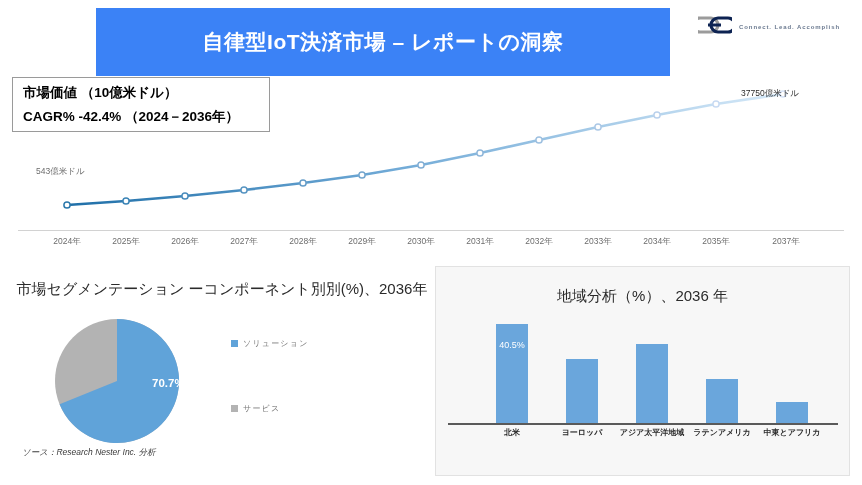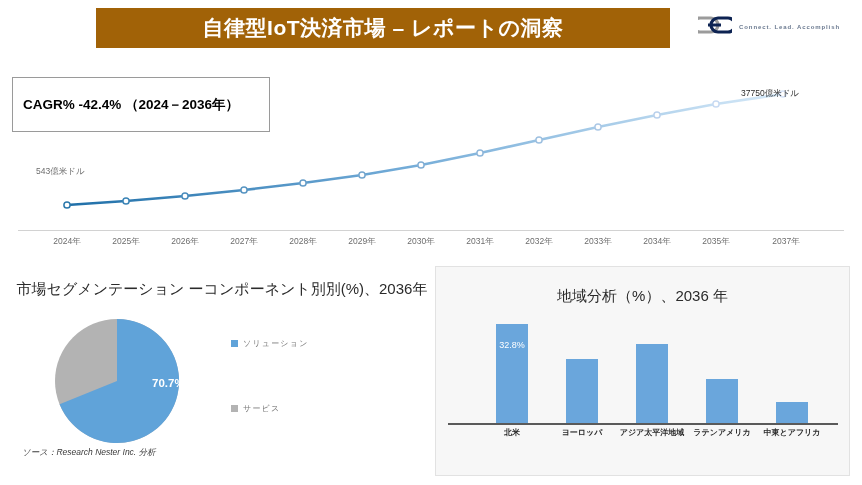--- a/index.html
+++ b/index.html
@@ -8,22 +8,22 @@
     font-family: "Liberation Sans", "DejaVu Sans", sans-serif;
     background: #ffffff;
     position: relative;
     overflow: hidden;
   }
 
   
   #header-bar {
     position: absolute;
     left: 96px; top: 8px;
-    width: 574px; height: 40px;
-    background: #a16207;
+    width: 574px; height: 68px;
+    background: #3b82f6;
     display: flex; align-items: center; justify-content: center;
   }
   #header-title {
     color: #ffffff;
     font-size: 21px;
     font-weight: bold;
     letter-spacing: .5px;
     white-space: nowrap;
   }
 
@@ -133,20 +133,21 @@
       <path d="M20 4 h10 a4 4 0 0 1 0 14 H20 a4 4 0 0 1 0 -14 Z" fill="none" stroke="#0d2352" stroke-width="3.2"></path>
       <path d="M10 11 h13" stroke="#0d2352" stroke-width="3"></path>
     </svg>
   </div>
   <div id="logo-text-wrap">
     <div id="logo-tagline">Connect.  Lead.  Accomplish</div>
   </div>
 </div>
 
 <div id="value-box">
+  <div>市場価値 （10億米ドル）</div>
   <div>CAGR% -42.4% （2024－2036年）</div>
 </div>
 
 <svg id="line-chart" viewBox="0 0 862 200" preserveAspectRatio="none">
   <defs>
     <linearGradient id="lineGrad" x1="0" y1="0" x2="1" y2="0">
       <stop offset="0%" stop-color="#1f6fa8"></stop>
       <stop offset="45%" stop-color="#6fa9d6"></stop>
       <stop offset="100%" stop-color="#d6e9f8"></stop>
     </linearGradient>
@@ -216,21 +217,21 @@
 <div id="source">
   <div>ソース：Research Nester Inc. 分析</div>
 </div>
 
 <div id="panel-right">
   <div class="panel-title">地域分析（%）、2036 年</div>
 
   <div id="bar-area">
     <div class="bar-col" style="left:40px; height:110px;">
       <div class="bar-rect" style="height:99px">
-        <span class="bar-value">32.8%</span>
+        <span class="bar-value">40.5%</span>
       </div>
     </div>
     <div class="bar-col" style="left:110px; height:110px;">
       <div class="bar-rect" style="height:64px"></div>
     </div>
     <div class="bar-col" style="left:180px; height:110px;">
       <div class="bar-rect" style="height:79px"></div>
     </div>
     <div class="bar-col" style="left:250px; height:110px;">
       <div class="bar-rect" style="height:44px"></div>

